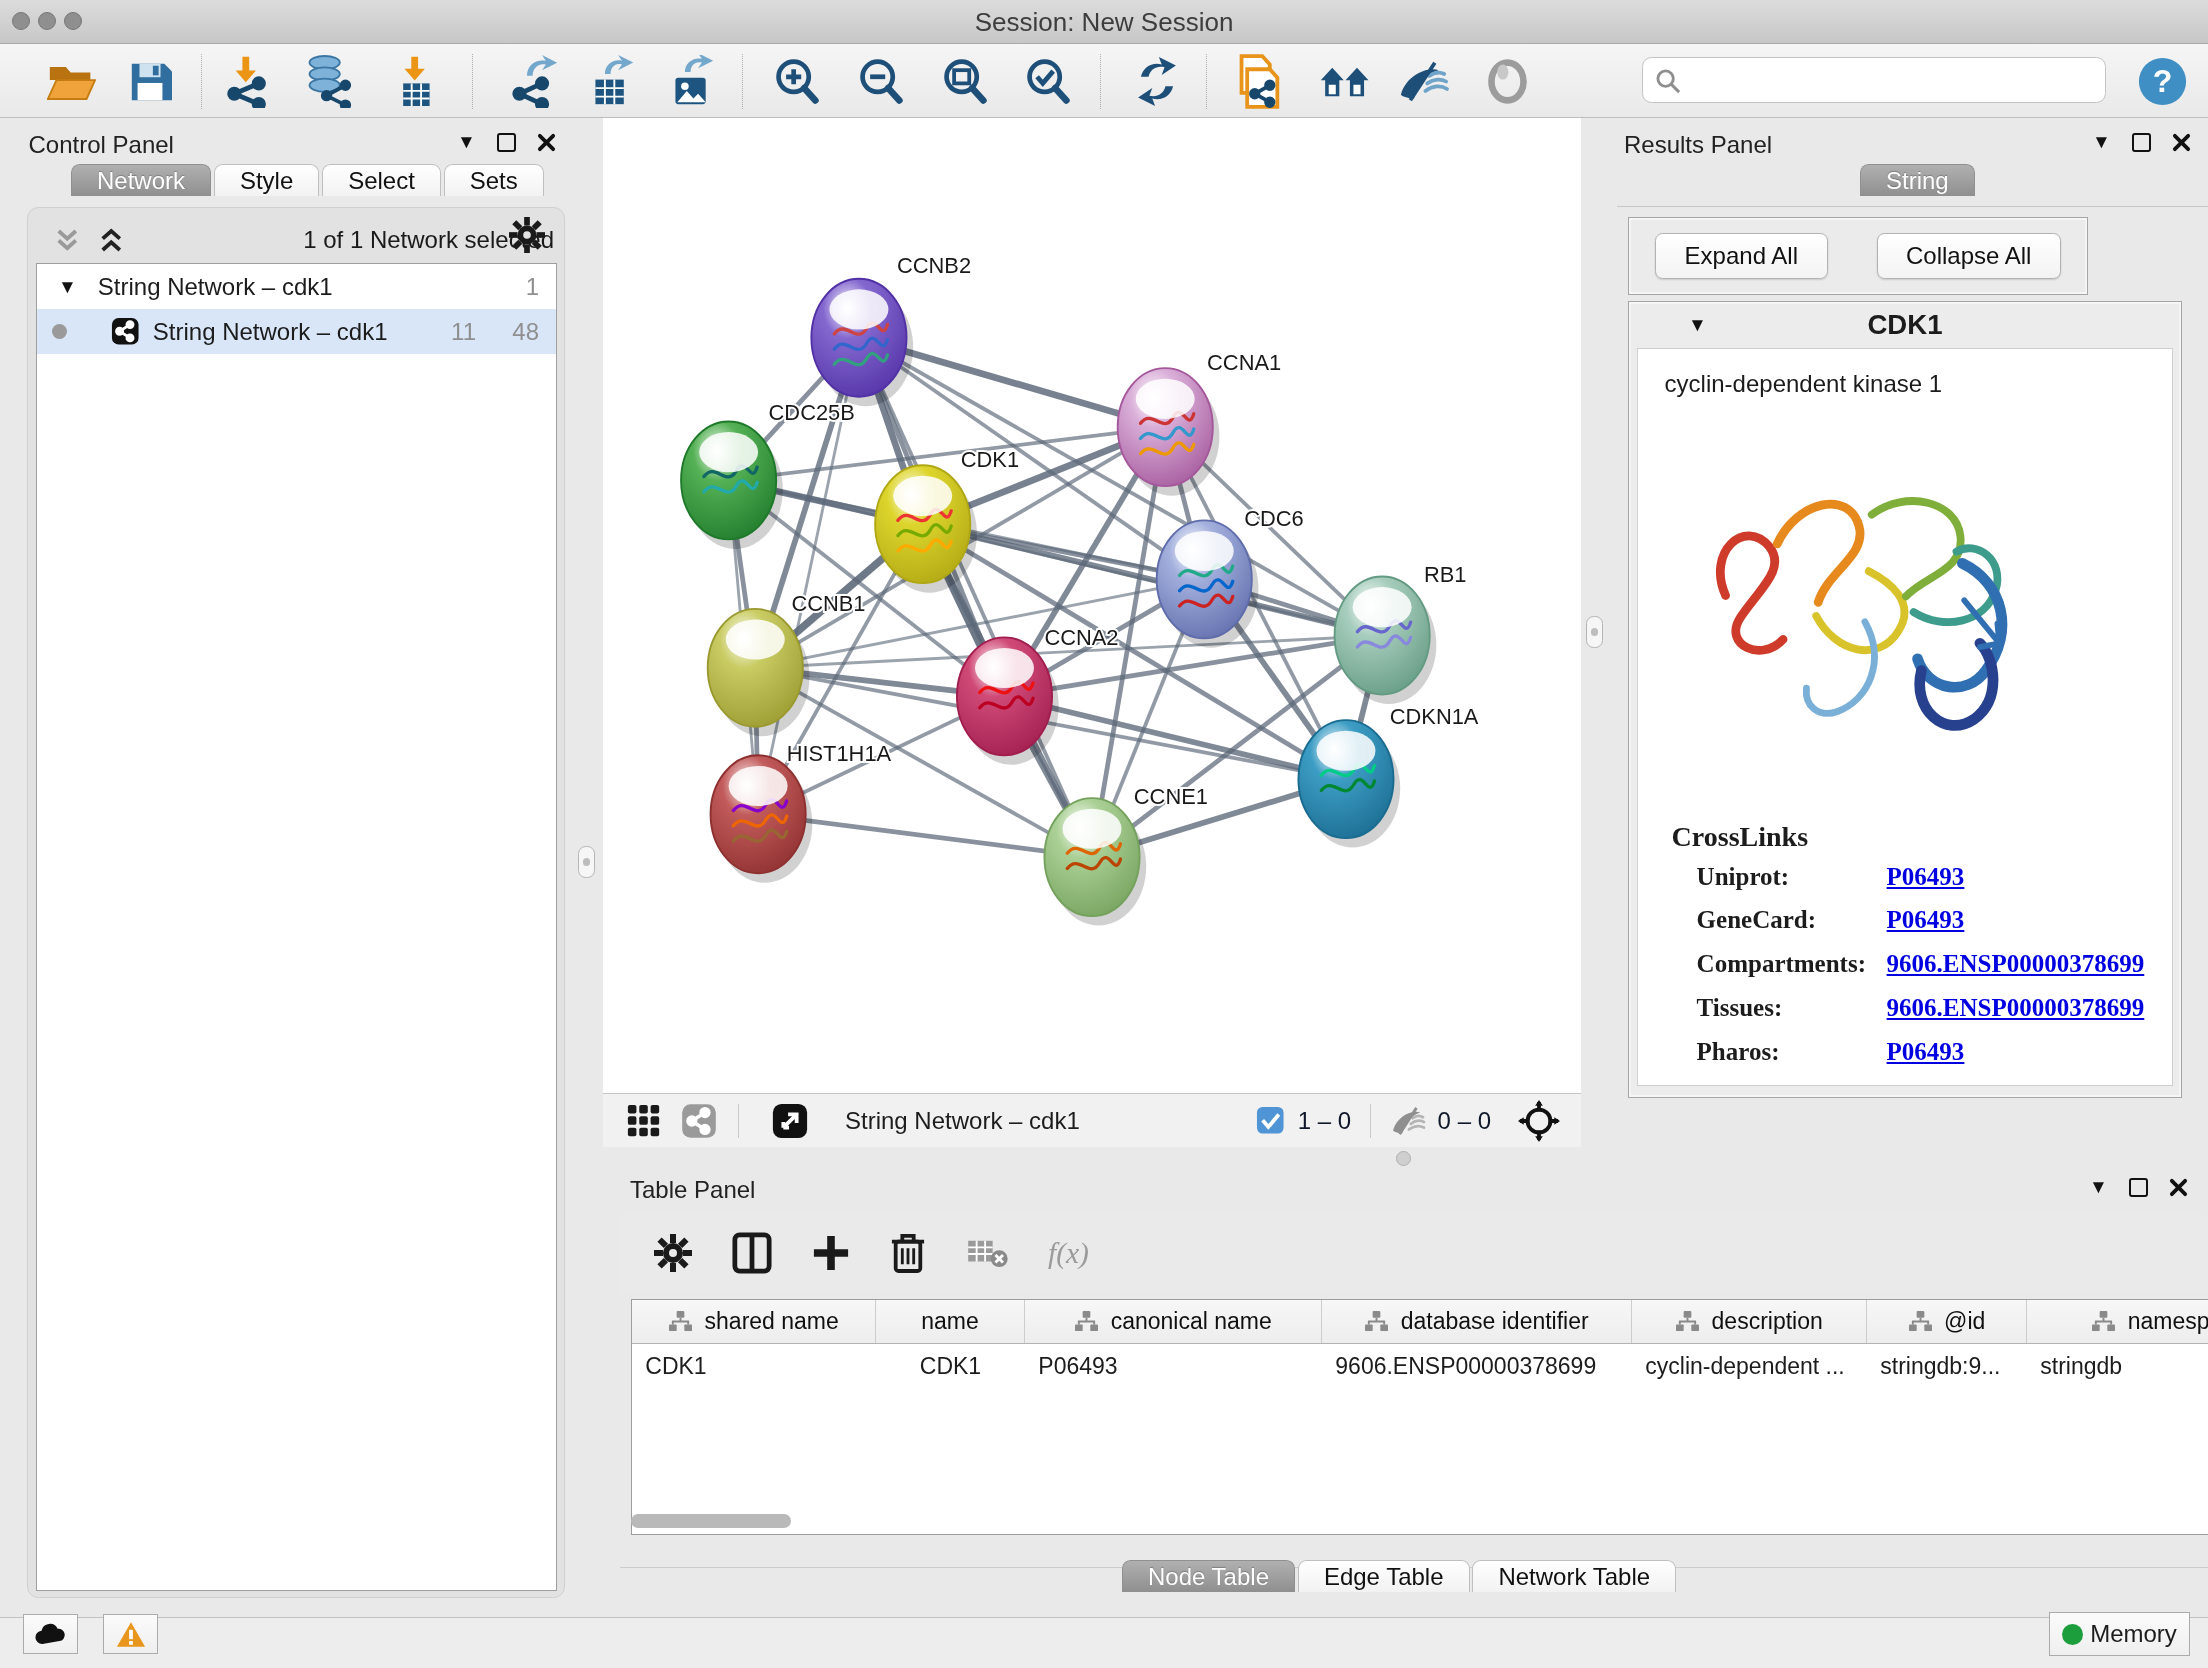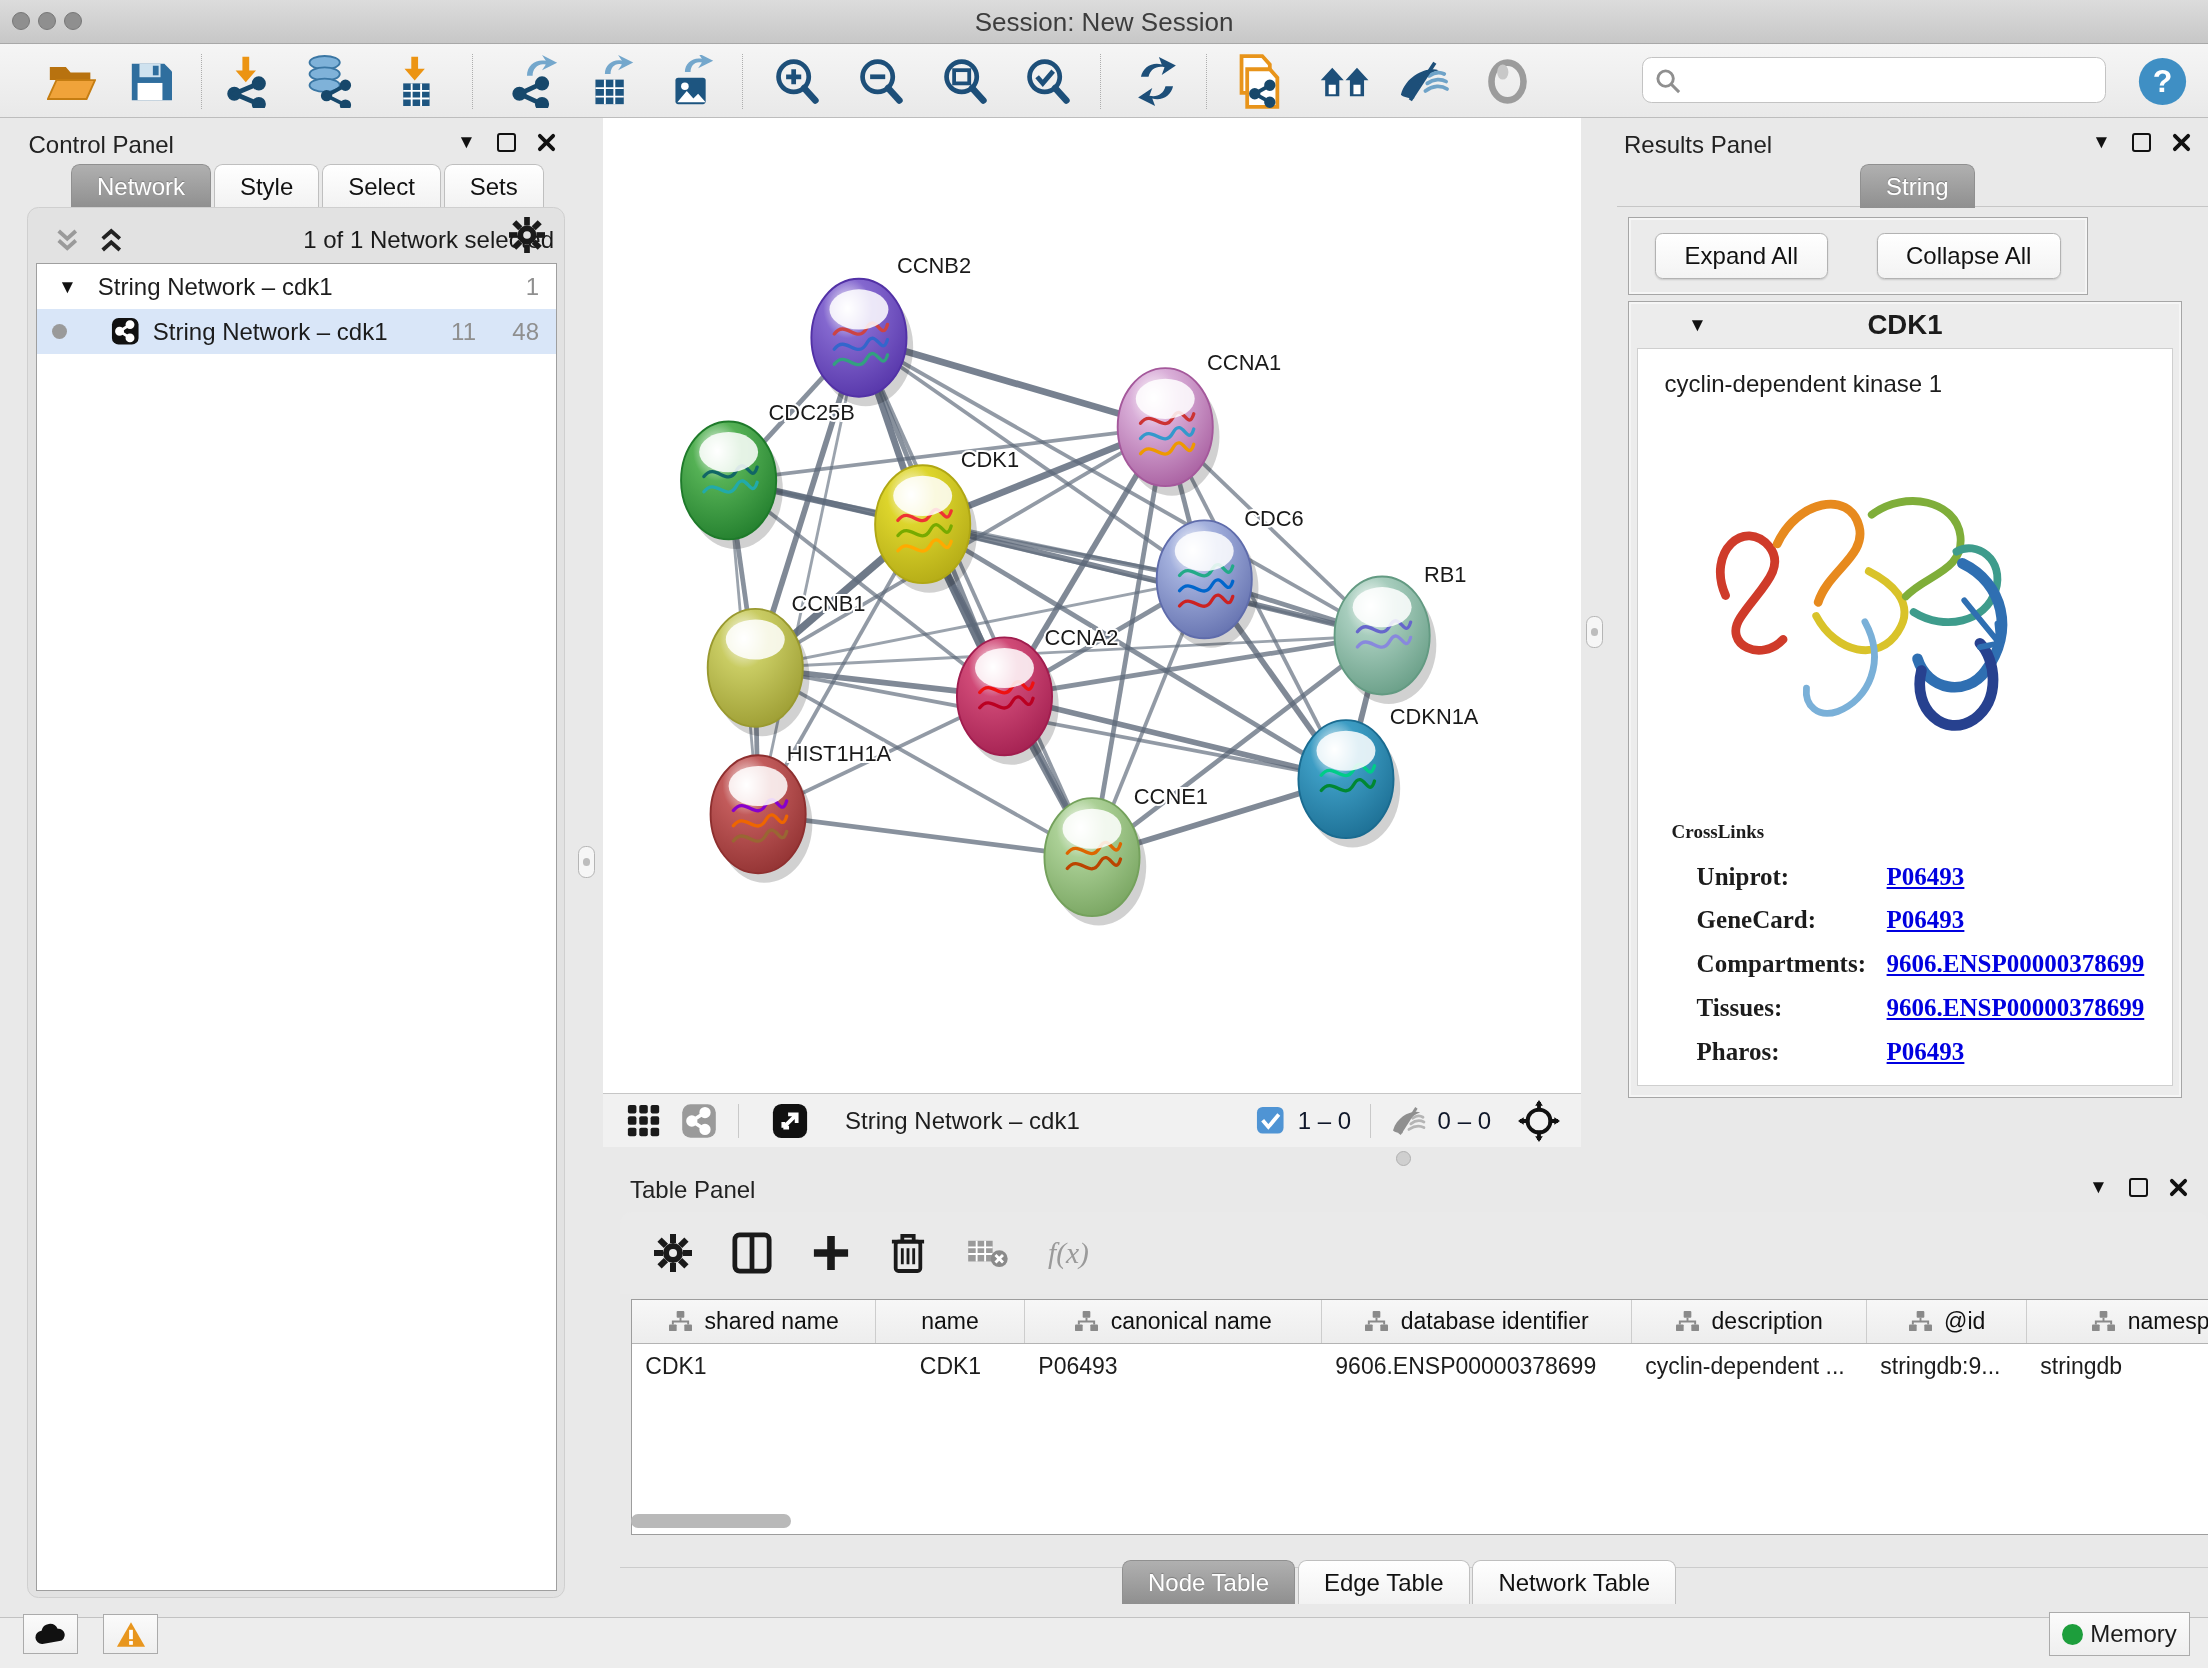--- a/index.html
+++ b/index.html
@@ -19,21 +19,21 @@
   #search-wrap { position:absolute; left:1642px; top:13.3px; width:464px; height:46px; }
   #search-input { width:100%; height:100%; border:1.9px solid #c3c3c3; border-radius:9.5px; background:#fff; padding-left:49px; font-size:23px; outline:none; }
   #search-mag { position:absolute; left:13.3px; top:10.5px; }
 
   
   .ptitle { font-size:24px; color:#222; }
   .wctl { display:flex; align-items:center; gap:21px; }
   .tri { font-size:19px; color:#111; }
   .fltbox { width:19px; height:19px; border:2.9px solid #111; border-radius:2.9px; display:inline-block; }
   .tabs { display:flex; }
-  .tab { height:44px; padding:0 25px; background:linear-gradient(#ffffff,#f2f2f2); border:1px solid #bfbfbf; border-bottom:none; border-radius:8.6px 8.6px 0 0; font-size:24px; display:flex; align-items:center; justify-content:center; color:#111; margin-right:2.9px; }
+  .tab { height:32px; padding:0 25px; background:linear-gradient(#ffffff,#f2f2f2); border:1px solid #bfbfbf; border-bottom:none; border-radius:8.6px 8.6px 0 0; font-size:24px; display:flex; align-items:center; justify-content:center; color:#111; margin-right:2.9px; }
   .tab.sel { background:linear-gradient(#b0b0b0,#8f8f8f); color:#fff; text-shadow:0 -1px 1px rgba(0,0,0,.25); border-color:#909090; }
 
   
   #cp-title { left:28.5px; top:131px; }
   #cp-ctls { position:absolute; left:457px; top:131px; }
   #cp-tabs { left:71px; top:164px; }
   #cp-body { left:27px; top:207px; width:538px; height:1391px; background:#e2e2e2; border-radius:11.4px; border:1px solid #cfcfcf; }
   #cp-toolrow { left:40px; top:221px; width:514px; height:38px; display:flex; align-items:center; }
   #cp-status { position:absolute; left:0; width:514px; text-align:right; font-size:24px; color:#1a1a1a; }
   #cp-gear { position:absolute; right:9.5px; top:-3.8px; }
@@ -61,21 +61,21 @@
   #rp-box1 { left:1628px; top:217px; width:460px; height:78px; background:#ebebeb; border:1.9px solid #a6a6a6; box-shadow:inset 0 0 0 1.9px #f6f6f6; display:flex; align-items:center; justify-content:center; gap:49px; }
   .wbtn { background:linear-gradient(#ffffff,#f3f3f3); border:1px solid #b2b2b2; border-radius:7.6px; font-size:24px; padding:7.6px 28.5px; color:#111; box-shadow:0 1px 1.9px rgba(0,0,0,.15); }
   #rp-box2 { left:1628px; top:301px; width:554px; height:797px; background:#ececec; border:1.9px solid #a6a6a6; box-shadow:inset 0 0 0 1.9px #f6f6f6; }
   #rp-entry-head { height:46px; display:flex; align-items:center; justify-content:center; gap:34px; position:relative; }
   #rp-entry-head .tri { position:absolute; left:59px; }
   #rp-gene { font-size:27.6px; font-weight:bold; }
   #rp-content { margin:0 7.6px; height:738px; background:#fff; border:1px solid #cfcfcf; position:relative; overflow:hidden; }
   #rp-desc { position:absolute; left:27px; top:21px; font-size:24px; }
   #protein { position:absolute; left:34px; top:76px; }
   .serif { font-family:"Liberation Serif","DejaVu Serif",serif;font-weight:bold; }
-  #xl-title { position:absolute; left:34px; top:472px; font-size:19px; font-weight:bold; }
+  #xl-title { position:absolute; left:34px; top:472px; font-size:28px; font-weight:bold; }
   .xl-row { position:absolute; left:59px; font-size:25px; }
   .xl-label { display:inline-block; width:190px; }
   .xl-link { color:#0000e0; text-decoration:underline; }
 
   
   #tp-title { left:630px; top:1176px; }
   #tp-ctls { position:absolute; left:2089px; top:1176px; }
   #tp-toolwrap { left:620px; top:1212px; width:1588px; height:82px; background:#eaeaea; border-radius:11.4px 11.4px 0 0; display:flex; align-items:center; gap:40px; padding-left:34px; }
   #tp-table { left:631px; top:1299px; width:1578px; height:236px; background:#fff; border:1.9px solid #9d9d9d; border-right:none; overflow:hidden; }
   #thead { display:grid; grid-template-columns:244px 149px 297px 310px 235px 160px 285px; height:44px; background:linear-gradient(#f7f7f7,#ededed); border-bottom:1.9px solid #b3b3b3; }

